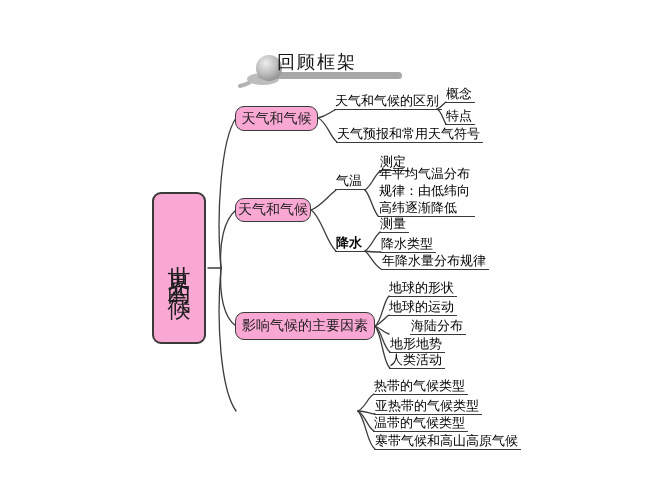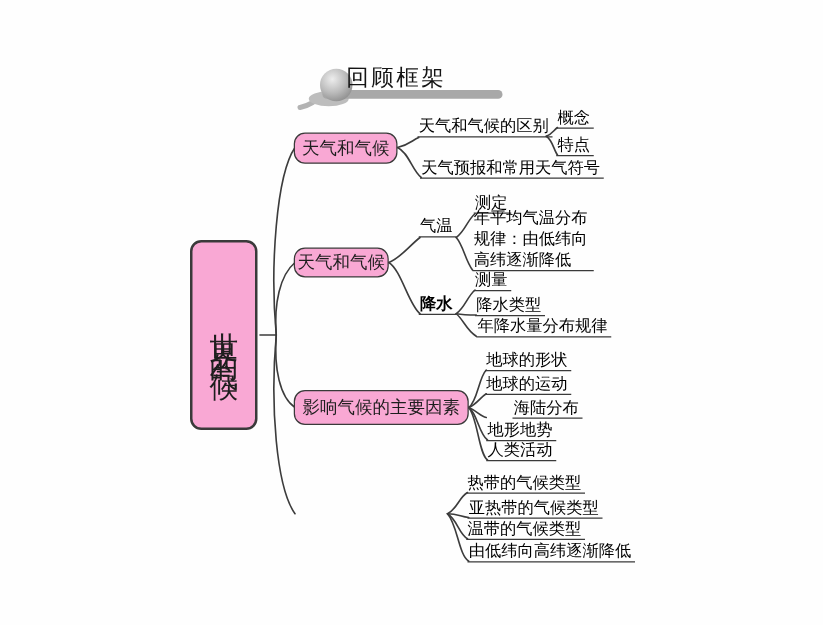--- a/index.html
+++ b/index.html
@@ -182,15 +182,15 @@
 
   <div class="leaf n-b3c1">地球的形状</div>
   <div class="leaf n-b3c2">地球的运动</div>
   <div class="leaf n-b3c3">海陆分布</div>
   <div class="leaf n-b3c4">地形地势</div>
   <div class="leaf n-b3c5">人类活动</div>
 
   <div class="leaf n-b4c1">热带的气候类型</div>
   <div class="leaf n-b4c2">亚热带的气候类型</div>
   <div class="leaf n-b4c3">温带的气候类型</div>
-  <div class="leaf n-b4c4">由低纬向高纬逐渐降低</div>
+  <div class="leaf n-b4c4">寒带气候和高山高原气候</div>
 
 </div>
 
 </body></html>

